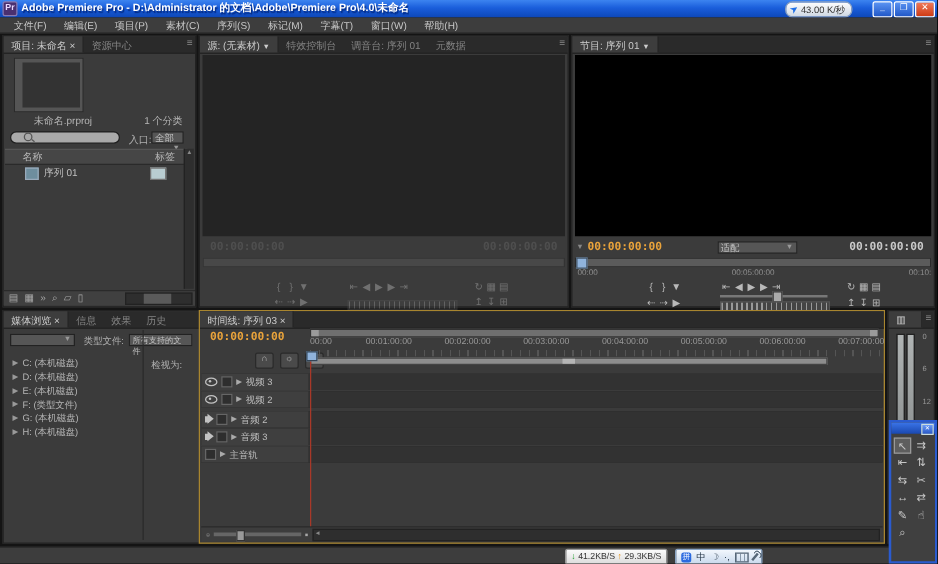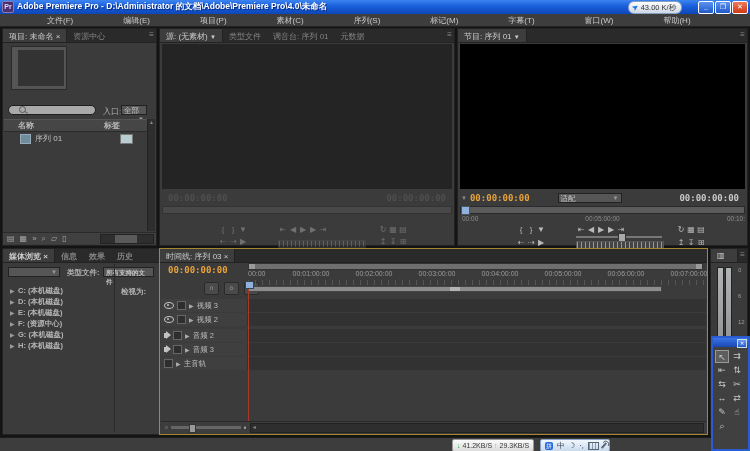--- a/index.html
+++ b/index.html
@@ -17,21 +17,21 @@
     background:linear-gradient(180deg,#fdfdfd,#cfd8e4);border:1px solid #8aa0c0;color:#333;
     font-size:7.5px;font-weight:normal;display:flex;align-items:center;gap:2px;}
   .plane{color:#1e6fe8;font-size:8px;transform:rotate(-35deg);display:inline-block;}
   .winbtns{position:absolute;right:2px;top:1px;display:flex;gap:1px;}
   .wbtn{width:14px;height:11px;border:1px solid #fff;border-radius:2px;color:#fff;font-size:7px;
     line-height:10px;text-align:center;background:linear-gradient(180deg,#5a93f2,#2158c8);}
   .wbtn.close{background:linear-gradient(180deg,#ee7a5a,#ce3a14);}
   
   #menubar{position:absolute;left:0;top:14px;width:750px;height:13px;background:#3d3d3d;
     border-bottom:1px solid #222;display:flex;align-items:center;padding-left:4px;box-sizing:border-box;}
-  .menu-item{color:#c8c8c8;font-size:8px;padding:0 7px;white-space:nowrap;margin-left:36px;}
+  .menu-item{color:#c8c8c8;font-size:8px;padding:0 7px;white-space:nowrap;}
   
   .panel{position:absolute;background:#3b3b3b;border:1px solid #222;box-sizing:border-box;}
   .tabbar{height:13px;background:#2a2a2a;display:flex;font-size:8px;color:#848484;position:relative;
     border-bottom:1px solid #222;}
   .tab{padding:2px 6px 0;white-space:nowrap;overflow:hidden;}
   .tab.active{background:#3d3d3d;color:#cccccc;border-right:1px solid #222;}
   .pmenu{position:absolute;right:2px;top:1px;color:#8a8a8a;font-size:8px;}
   .dim{opacity:.42;}
   .tc{font-family:"DejaVu Sans Mono",monospace;font-size:9px;font-weight:bold;}
   .tc.cur{color:#e9a33b;} .tc.dur{color:#c9c9c9;} .tc.off{color:#6a6a6a;}
@@ -44,21 +44,21 @@
   .search-box{position:absolute;left:5px;top:76px;width:88px;height:10px;background:#a9a9a9;
     border:1px solid #1e1e1e;border-radius:5px;font-size:7px;color:#444;padding-left:10px;box-sizing:border-box;}
   .mag{position:relative;width:5px;height:5px;border:1px solid #555;border-radius:50%;display:inline-block;}
   .mag:after{content:'';position:absolute;width:3px;height:1px;background:#555;right:-3px;bottom:-1px;
     transform:rotate(40deg);}
   .entry-lbl{position:absolute;left:100px;top:77px;font-size:8px;color:#b0b0b0;}
   .mini-select{position:absolute;height:10px;background:#565656;border:1px solid #222;color:#c5c5c5;
     font-size:7.5px;line-height:9px;padding:0 2px;box-sizing:border-box;}
   .mini-select .da{float:right;color:#999;font-size:6px;}
   .cols{position:absolute;left:1px;top:90px;width:146px;height:11px;background:#464646;
-    border-top:1px solid #555;border-bottom:1px solid #2a2a2a;font-size:8px;color:#b8b8b8;font-weight:bold;}
+    border-top:1px solid #555;border-bottom:1px solid #2a2a2a;font-size:8px;color:#b8b8b8;}
   .proj-row{position:absolute;left:1px;top:103px;width:146px;height:13px;font-size:8px;color:#c0c0c0;
     display:flex;align-items:center;}
   .seq-ic{display:inline-block;width:9px;height:8px;background:#6e8e9e;border:1px solid #9ab;
     margin:0 4px 0 16px;}
   .label-swatch{position:absolute;left:116px;width:11px;height:8px;background:#b9cdd1;border:1px solid #777;}
   .proj-tools{position:absolute;left:0;bottom:1px;width:153px;height:12px;background:#404040;
     border-top:1px solid #2a2a2a;display:flex;align-items:center;gap:4px;padding-left:4px;box-sizing:border-box;}
   .ticon{color:#a8a8a8;font-size:8px;line-height:10px;}
   .vscroll{position:absolute;right:1px;top:90px;width:7px;bottom:14px;background:#2e2e2e;
     border-left:1px solid #222;color:#888;font-size:5px;text-align:center;}
@@ -77,21 +77,21 @@
   .cti-thumb{position:absolute;left:0;top:-1px;width:7px;height:7px;background:#8fb3dc;border:1px solid #456;}
   .miniruler{position:absolute;left:2px;top:186px;right:2px;height:8px;font-size:6.5px;color:#8e8e8e;}
   .btnrow{position:absolute;left:0;width:100%;height:12px;font-size:8px;color:#b9b9b9;}
   .mbtn{display:inline-block;min-width:10px;text-align:center;}
   .shuttle{position:absolute;left:118px;top:9px;width:86px;height:2px;background:#777;}
   .shuttle:after{content:'';position:absolute;left:42px;top:-3px;width:6px;height:7px;background:#aaa;
     border:1px solid #333;}
   .jog{position:absolute;left:118px;top:3px;width:86px;height:6px;border:1px solid #555;
     background:repeating-linear-gradient(90deg,#999 0 1px,#444 1px 4px);}
   
-  #media{left:2px;top:248px;width:168px;height:187px;font-weight:bold;}
+  #media{left:2px;top:248px;width:168px;height:187px;}
   .ft-lbl{position:absolute;left:64px;top:19px;font-size:7.5px;color:#b0b0b0;}
   .drive-row{display:flex;align-items:center;height:11px;font-size:7.5px;color:#b5b5b5;padding-left:6px;}
   .drive-row .tri{color:#999;font-size:6px;width:8px;}
   #drive-list{position:absolute;left:1px;top:36px;width:108px;}
   .vdiv{position:absolute;left:111px;top:15px;bottom:2px;width:1px;background:#2a2a2a;}
   .viewas{position:absolute;left:118px;top:38px;font-size:7.5px;color:#b0b0b0;}
   
   #timeline{left:159px;top:248px;width:549px;height:187px;border:1px solid #a8852f;}
   #tl-tc{position:absolute;left:8px;top:16px;}
   #tl-toolicons{position:absolute;left:44px;top:33px;display:flex;gap:5px;}
@@ -203,28 +203,32 @@
       <span class="tab active">
         <span>项目: 未命名</span>
         <span>×</span>
       </span>
       <span class="tab">资源中心</span>
       <span class="pmenu">≡</span>
     </div>
     <div class="thumb">
         <div class="thumb-inner"></div>
       </div>
+    <div class="proj-name-row">
+      <span style="margin-left:24px;">未命名.prproj</span>
+      <span style="float:right;margin-right:10px;">1 个分类</span>
+    </div>
     <div class="search-box"><span class="mag"></span></div>
     <span class="entry-lbl">入口:</span>
     <span class="mini-select" style="left:118px;top:76px;width:26px;">
       <span>全部</span><span class="da">▼</span>
     </span>
     <div class="cols">
       <span style="margin-left:14px;">名称</span>
-      <span style="position:absolute;left:100px;text-align:right;">标签</span>
+      <span style="position:absolute;left:120px;text-align:right;">标签</span>
     </div>
     <div class="proj-row">
       <span class="seq-ic"></span>
       <span>序列 01</span>
       <span class="label-swatch"></span>
     </div>
     <div class="vscroll">▲</div>
     <div class="proj-tools">
       <span id="proj-icons" style="display:flex;gap:5px;align-items:center;">
           <span class="ticon">▤</span>
@@ -238,21 +242,21 @@
           <span class="thumbx"></span>
         </span>
     </div>
   </div>
 
   <div id="source" class="panel">
     <div class="tabbar">
       <span class="tab active">
         <span>源: (无素材)</span> <span style="font-size:6px;">▼</span>
       </span>
-      <span class="tab">类型文件</span>
+      <span class="tab">特效控制台</span>
       <span class="tab">调音台: 序列 01</span>
       <span class="tab">元数据</span>
       <span class="pmenu">≡</span>
     </div>
     <div class="vidarea"></div>
     <div class="dim">
       <div class="tcrow">
         <span class="tc off" style="margin-left:8px;">00:00:00:00</span>
         <span class="tc off" style="margin-left:auto;margin-right:8px;">00:00:00:00</span>
       </div>
@@ -275,21 +279,21 @@
     <div class="tabbar">
       <span class="tab active">
         <span>节目: 序列 01</span> <span style="font-size:6px;">▼</span>
       </span>
       <span class="pmenu">≡</span>
     </div>
     <div class="vidarea"></div>
     <div class="tcrow">
       <span style="color:#888;font-size:6px;margin-left:3px;">▼</span>
       <span class="tc cur" style="margin-left:3px;">00:00:00:00</span>
-      <span class="mini-select" style="position:static;width:64px;margin-left:28px;">
+      <span class="mini-select" style="position:static;width:64px;margin-left:44px;">
         <span>适配</span><span class="da">▼</span>
       </span>
       <span class="tc dur" style="margin-left:auto;margin-right:8px;">00:00:00:00</span>
     </div>
     <div class="scrub">
       <span class="cti-thumb"></span>
     </div>
     <div class="miniruler">
       <span style="position:absolute;left:2px;">00:00</span>
       <span style="position:absolute;left:50%;transform:translateX(-50%);">00:05:00:00</span>
@@ -334,21 +338,21 @@
         <div class="drive-row">
           <span class="tri">▶</span>
           <span>D: (本机磁盘)</span>
         </div>
         <div class="drive-row">
           <span class="tri">▶</span>
           <span>E: (本机磁盘)</span>
         </div>
         <div class="drive-row">
           <span class="tri">▶</span>
-          <span>F: (资源中心)</span>
+          <span>F: (类型文件)</span>
         </div>
         <div class="drive-row">
           <span class="tri">▶</span>
           <span>G: (本机磁盘)</span>
         </div>
         <div class="drive-row">
           <span class="tri">▶</span>
           <span>H: (本机磁盘)</span>
         </div>
       </div>

